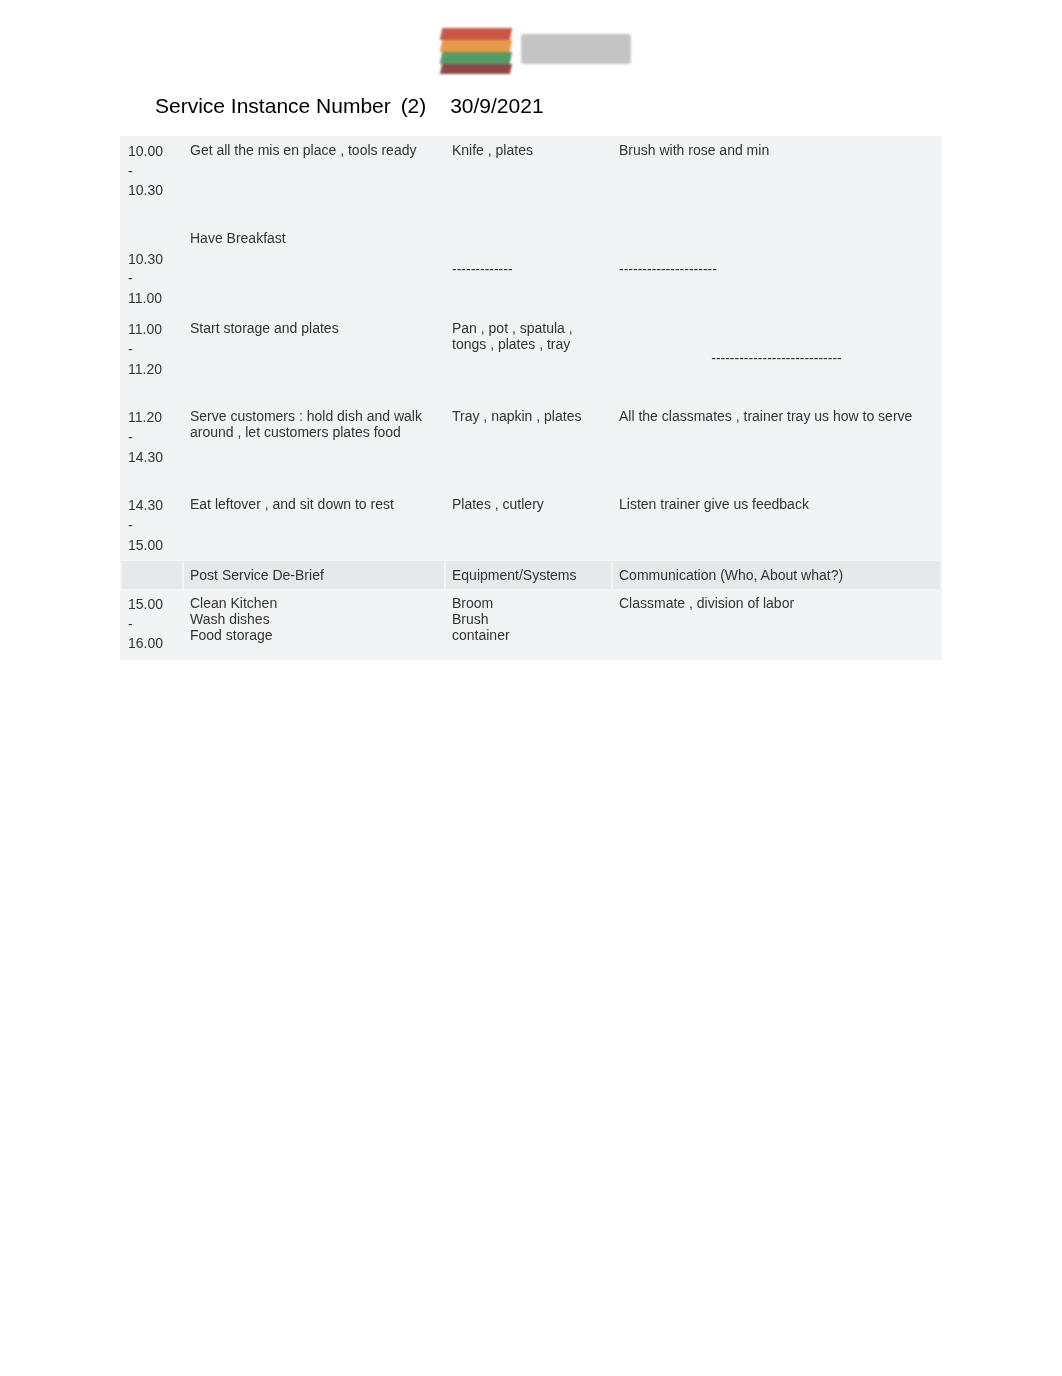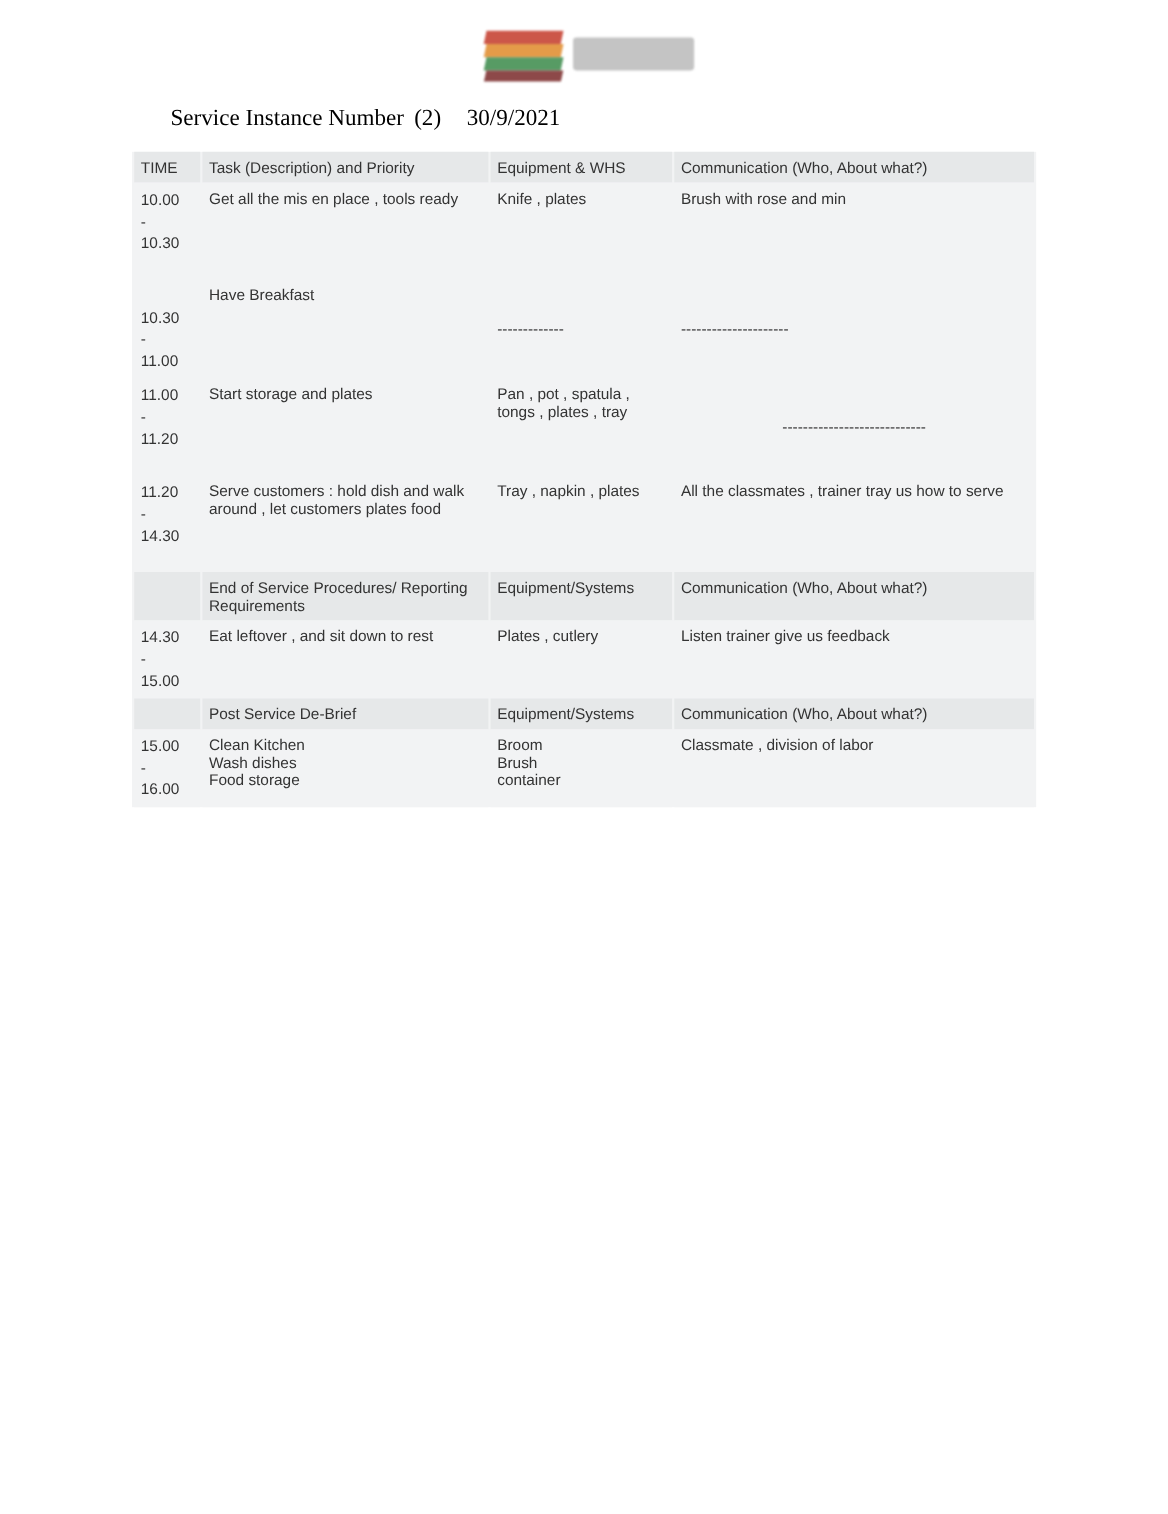--- a/index.html
+++ b/index.html
@@ -38,21 +38,21 @@
   .logo .flag .red2 { position:absolute; left:0; top:36px; width:100%; height:10px; background:#7a2a2a; transform: skewX(-12deg);}
   .logo .txt {
     position:absolute;
     left: 100px; top: 14px;
     width: 110px; height: 30px;
     background: #8a8a8a;
     border-radius: 3px;
     opacity: 0.6;
   }
   .title-line {
-    font-family: Liberation Serif, serif;
+    font-family: Liberation Sans, sans-serif;
     font-size: 21px;
     padding: 10px 0 18px 155px;
     color: #000;
   }
   .title-line .num { margin-left: 4px; }
   .title-line .date { margin-left: 18px; }
 
   .sheet {
     margin: 0 auto;
     width: 822px;
@@ -111,26 +111,20 @@
   <div class="sheet">
     <table class="plan">
       <colgroup>
         <col class="c-time">
           <col class="c-task">
           <col class="c-equip">
           <col class="c-comm">
       </colgroup>
 
       <tbody>
-          <tr class="hdr">
-        <td>TIME</td>
-        <td>Task (Description) and Priority</td>
-        <td>Equipment &amp; WHS</td>
-        <td>Communication (Who, About what?)</td>
-      </tr>
 
       <tr class="tall">
         <td class="time-col">
           <span>10.00</span><br>-<br>
           <span>10.30</span>
         </td>
         <td>Get all the mis en place , tools ready</td>
         <td>Knife , plates</td>
         <td>Brush with rose and min</td>
       </tr>
@@ -158,26 +152,20 @@
       <tr class="tall">
         <td class="time-col">
           <span>11.20</span><br>-<br>
           <span>14.30</span>
         </td>
         <td>Serve customers : hold dish and walk around , let customers plates food</td>
         <td>Tray , napkin , plates</td>
         <td>All the classmates , trainer tray us how to serve</td>
       </tr>
 
-      <tr class="hdr">
-        <td></td>
-        <td>End of Service Procedures/ Reporting Requirements</td>
-        <td>Equipment/Systems</td>
-        <td>Communication (Who, About what?)</td>
-      </tr>
       <tr class="med">
         <td class="time-col">
           <span>14.30</span><br>-<br>
           <span>15.00</span>
         </td>
         <td>Eat leftover , and sit down to rest</td>
         <td>Plates , cutlery</td>
         <td>Listen trainer give us feedback</td>
       </tr>
 

